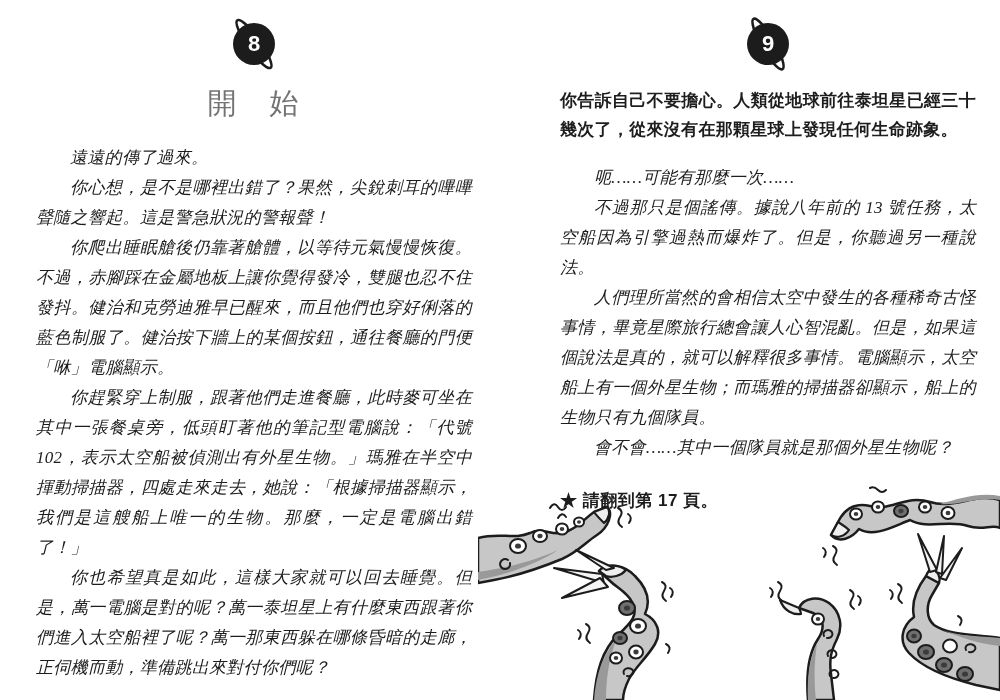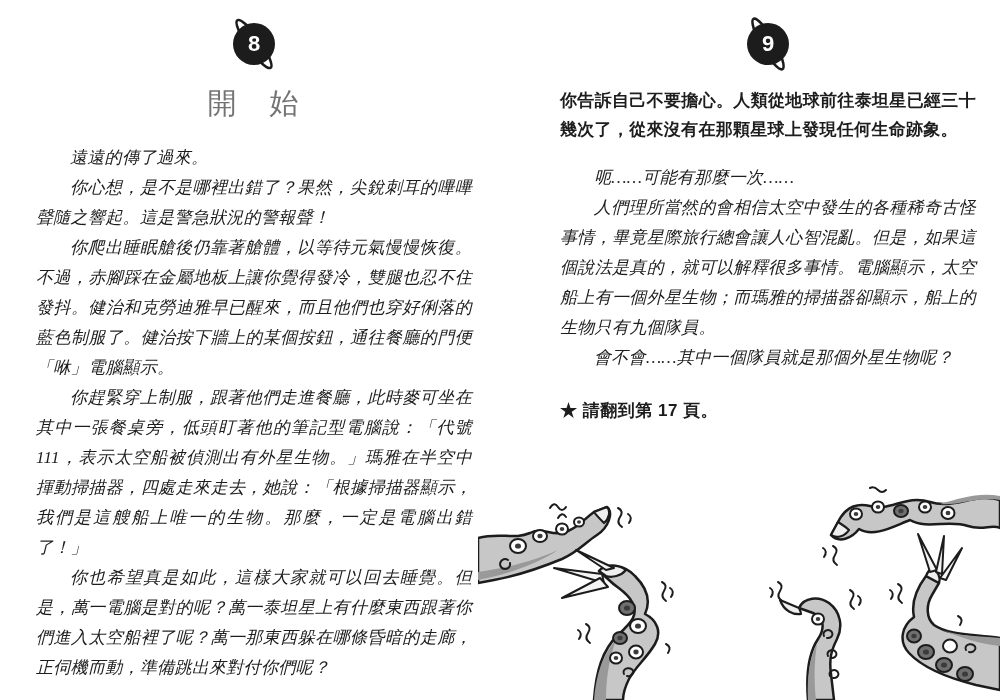--- a/index.html
+++ b/index.html
@@ -99,41 +99,42 @@
           <circle cx="26" cy="26" r="21" fill="#1c1c1c"></circle>
         </svg>
         <span class="badge-num">8</span>
       </div>
       <h1 class="title">開　始</h1>
     </header>
     <div class="body-text">
         <p class="body-p">遠遠的傳了過來。</p>
         <p class="body-p">你心想，是不是哪裡出錯了？果然，尖銳刺耳的嗶嗶聲隨之響起。這是警急狀況的警報聲！</p>
         <p class="body-p">你爬出睡眠艙後仍靠著艙體，以等待元氣慢慢恢復。不過，赤腳踩在金屬地板上讓你覺得發冷，雙腿也忍不住發抖。健治和克勞迪雅早已醒來，而且他們也穿好俐落的藍色制服了。健治按下牆上的某個按鈕，通往餐廳的門便「咻」電腦顯示。</p>
-        <p class="body-p">你趕緊穿上制服，跟著他們走進餐廳，此時麥可坐在其中一張餐桌旁，低頭盯著他的筆記型電腦說：「代號 111，表示太空船被偵測出有外星生物。」瑪雅在半空中揮動掃描器，四處走來走去，她說：「根據掃描器顯示，我們是這艘船上唯一的生物。那麼，一定是電腦出錯了！」</p>
+        <p class="body-p">你趕緊穿上制服，跟著他們走進餐廳，此時麥可坐在其中一張餐桌旁，低頭盯著他的筆記型電腦說：「代號 102，表示太空船被偵測出有外星生物。」瑪雅在半空中揮動掃描器，四處走來走去，她說：「根據掃描器顯示，我們是這艘船上唯一的生物。那麼，一定是電腦出錯了！」</p>
         <p class="body-p">你也希望真是如此，這樣大家就可以回去睡覺。但是，萬一電腦是對的呢？萬一泰坦星上有什麼東西跟著你們進入太空船裡了呢？萬一那東西躲在哪條昏暗的走廊，正伺機而動，準備跳出來對付你們呢？</p>
       </div>
 
   </section>
 
   <section class="page page-right">
     <header class="page-head">
       <div class="badge">
         <svg width="52" height="52" viewBox="0 0 52 52">
           <g transform="rotate(60 26 26)">
             <ellipse cx="26" cy="26" rx="29" ry="6.5" fill="#ffffff" stroke="#1c1c1c" stroke-width="2.6"></ellipse>
           </g>
           <circle cx="26" cy="26" r="21" fill="#1c1c1c"></circle>
         </svg>
         <span class="badge-num">9</span>
       </div>
     </header>
     <p class="intro">你告訴自己不要擔心。人類從地球前往泰坦星已經三十幾次了，從來沒有在那顆星球上發現任何生命跡象。</p>
     <div class="body-text">
         <p class="body-p">呃……可能有那麼一次……</p>
+        <p class="body-p">不過那只是個謠傳。據說八年前的 13 號任務，太空船因為引擎過熱而爆炸了。但是，你聽過另一種說法。</p>
         <p class="body-p">人們理所當然的會相信太空中發生的各種稀奇古怪事情，畢竟星際旅行總會讓人心智混亂。但是，如果這個說法是真的，就可以解釋很多事情。電腦顯示，太空船上有一個外星生物；而瑪雅的掃描器卻顯示，船上的生物只有九個隊員。</p>
         <p class="body-p">會不會……其中一個隊員就是那個外星生物呢？</p>
       </div>
     <p class="cue">★ 請翻到第 17 頁。</p>
   </section>
 
   <svg class="tentacles" viewBox="0 0 522 214">
 
     <g>
       <path class="t-fill" d="M0,52 C22,46 36,54 52,47 C66,40 74,52 90,45 C102,40 106,33 116,26 L129,21 C136,27 130,42 119,49 C108,56 100,66 84,73 C62,82 38,90 16,94 L0,97 Z"></path>

